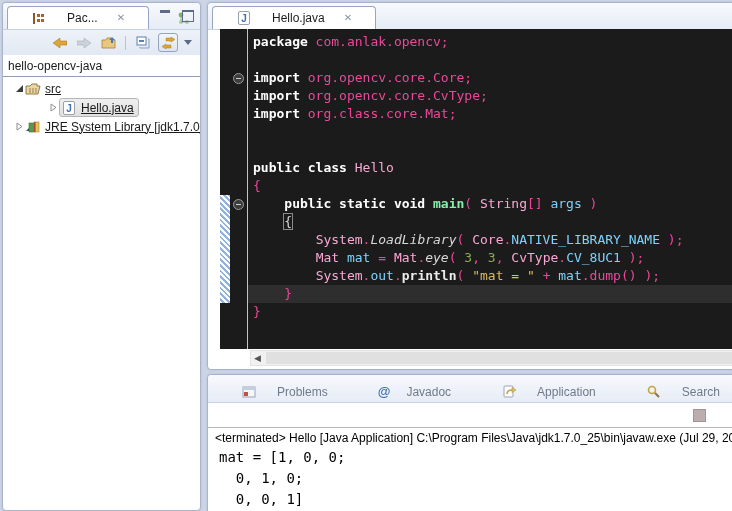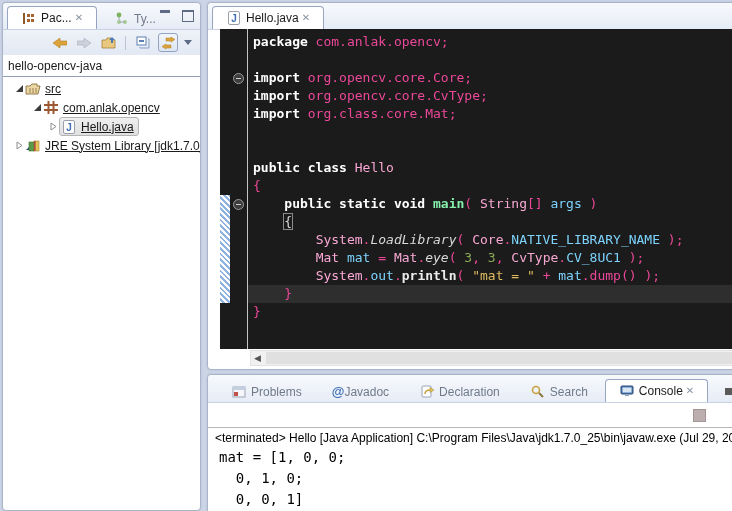--- a/index.html
+++ b/index.html
@@ -15,22 +15,22 @@
   }
   
   .tabbar{
     position:relative;height:26px;
     background:linear-gradient(#f7f9fc,#e6ecf6);
     border-bottom:1px solid #c9d2e2;
     border-radius:4px 4px 0 0;
     display:flex;align-items:flex-end;
   }
   .tab{
-    display:flex;align-items:center;gap:0;
-    height:21px;padding:0 13px;margin-left:4px;
+    display:flex;align-items:center;gap:16px;
+    height:21px;padding:0 23px;margin-left:4px;
     font-size:12px;color:#707a8a;white-space:nowrap;
   }
   .tab.active{
     background:#ffffff;border:1px solid #97a5c2;border-bottom:none;
     border-radius:4px 4px 0 0;color:#1c1c1c;height:22px;
   }
   .close-x{font-size:10px;color:#8a93a5;margin-left:3px;line-height:10px;}
   
   #pkg{left:2px;top:2px;width:197px;height:507px;}
   #pkg .winbtns{position:absolute;right:6px;top:7px;display:flex;gap:12px;}
@@ -204,38 +204,20 @@
         <svg width="16" height="13">
             <path d="M1 4 L5 4 L7 2 L12 2 L12 4 L15 4 L13 12 L1 12 Z" fill="#e9d8a6" stroke="#8a6d3b" stroke-width="0.9"></path>
             <line x1="5" y1="6" x2="5" y2="11" stroke="#8a6d3b" stroke-width="0.8"></line>
             <line x1="8" y1="6" x2="8" y2="11" stroke="#8a6d3b" stroke-width="0.8"></line>
             <line x1="11" y1="6" x2="11" y2="11" stroke="#8a6d3b" stroke-width="0.8"></line>
           </svg>
       </span>
       <span>src</span>
     </div>
 
-    <div class="trow" style="padding-left:28px;">
-      <span class="tw">
-        <svg width="9" height="9">
-            <polygon points="8,1 8,8 1,8" fill="#3c3c3c"></polygon>
-          </svg>
-      </span>
-      <span class="ticon">
-        <svg width="14" height="13">
-            <g stroke="#9c5a34" stroke-width="2">
-              <line x1="4.5" y1="0" x2="4.5" y2="13"></line>
-              <line x1="9.5" y1="0" x2="9.5" y2="13"></line>
-              <line x1="0" y1="4" x2="14" y2="4"></line>
-              <line x1="0" y1="9" x2="14" y2="9"></line>
-            </g>
-          </svg>
-      </span>
-      <span>com.anlak.opencv</span>
-    </div>
 
     <div class="trow" style="padding-left:44px;">
       <span class="tw">
         <svg width="9" height="9">
             <polygon points="2,1 7,4.5 2,8" fill="none" stroke="#8f8f8f"></polygon>
           </svg>
       </span>
       <span class="sel">
         <span class="ticon">
           <svg width="12" height="14">
@@ -331,21 +313,21 @@
       <span>Javadoc</span>
     </div>
     <div class="tab">
       <span class="ticon">
         <svg width="13" height="13">
             <rect x="1" y="1" width="9" height="11" rx="1" fill="#fdfdfd" stroke="#9aa5b5"></rect>
             <path d="M4 9 Q4 5 9 5" fill="none" stroke="#c8a23c" stroke-width="1.5"></path>
             <polygon points="9,2.5 13,5 9,7.5" fill="#e3c35a" stroke="#a8852c" stroke-width="0.5"></polygon>
           </svg>
       </span>
-      <span>Declaration</span>
+      <span>Application</span>
     </div>
     <div class="tab">
       <span class="ticon">
         <svg width="13" height="13">
             <circle cx="5" cy="5" r="3.5" fill="none" stroke="#c8a23c" stroke-width="1.6"></circle>
             <line x1="8" y1="8" x2="12" y2="12" stroke="#8a7440" stroke-width="2"></line>
           </svg>
       </span>
       <span>Search</span>
     </div>

